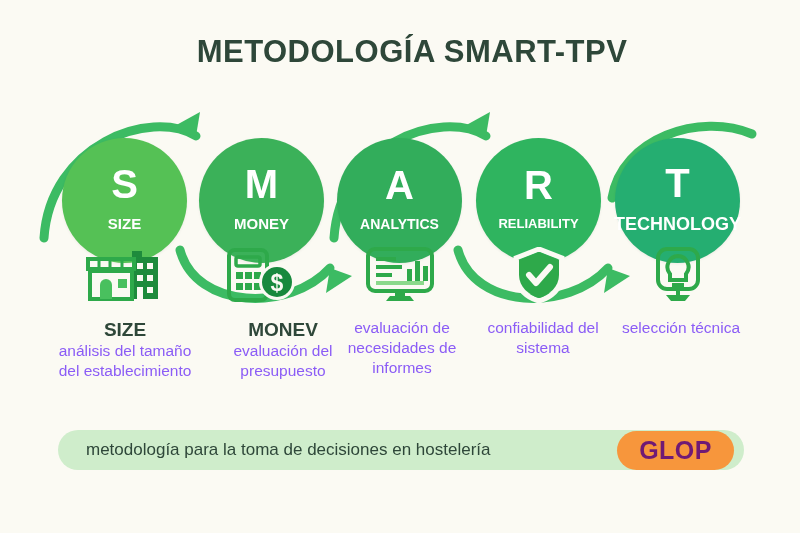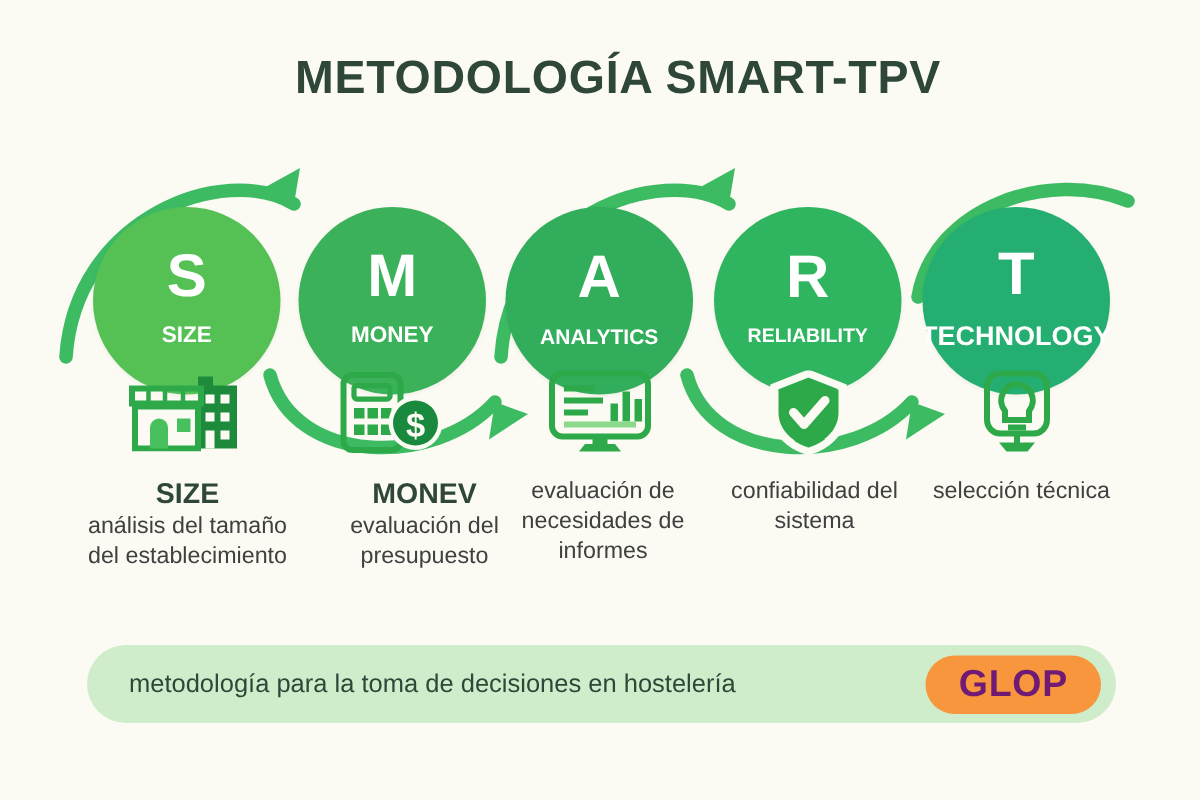--- a/index.html
+++ b/index.html
@@ -51,30 +51,30 @@
   
   .icons{position:absolute;left:0;top:246px;width:800px;height:60px;}
   .icon-slot{position:absolute;top:0;width:125px;height:58px;
              display:flex;align-items:center;justify-content:center;}
   .i0{left:62px;} .i1{left:199px;} .i2{left:337px;} .i3{left:476px;} .i4{left:615px;}
 
   
   .captions{position:absolute;left:0;top:318px;width:800px;height:100px;}
   .cap{position:absolute;top:0;text-align:center;color:#2F4A3B;}
   .cap .cap-head{font-size:19px;font-weight:bold;line-height:1.22;color:#2E4739;}
-  .cap .cap-body{font-size:15.5px;line-height:1.28;color:#404040;}
+  .cap .cap-body{font-size:15.5px;line-height:1.28;color:#8b5cf6;}
   .c0{left:50px;width:150px;}
   .c1{left:208px;width:150px;}
   .c2{left:326px;width:152px;}
   .c3{left:468px;width:150px;}
   .c4{left:606px;width:150px;}
 
   
   .banner{
-    position:absolute;left:58px;top:430px;width:686px;height:52px;
+    position:absolute;left:58px;top:430px;width:686px;height:40px;
     background:#CFEDCB;border-radius:26px;
     display:flex;align-items:center;justify-content:space-between;
     padding:0 10px 0 28px;box-sizing:border-box;
   }
   .banner-text{
     font-size:17px;color:#2E4739;font-weight:500;white-space:nowrap;
   }
   .badge{
     background:#F7963C;color:#701a75;border-radius:22px;
     padding:7px 22px;font-size:25px;font-weight:bold;letter-spacing:.5px;

